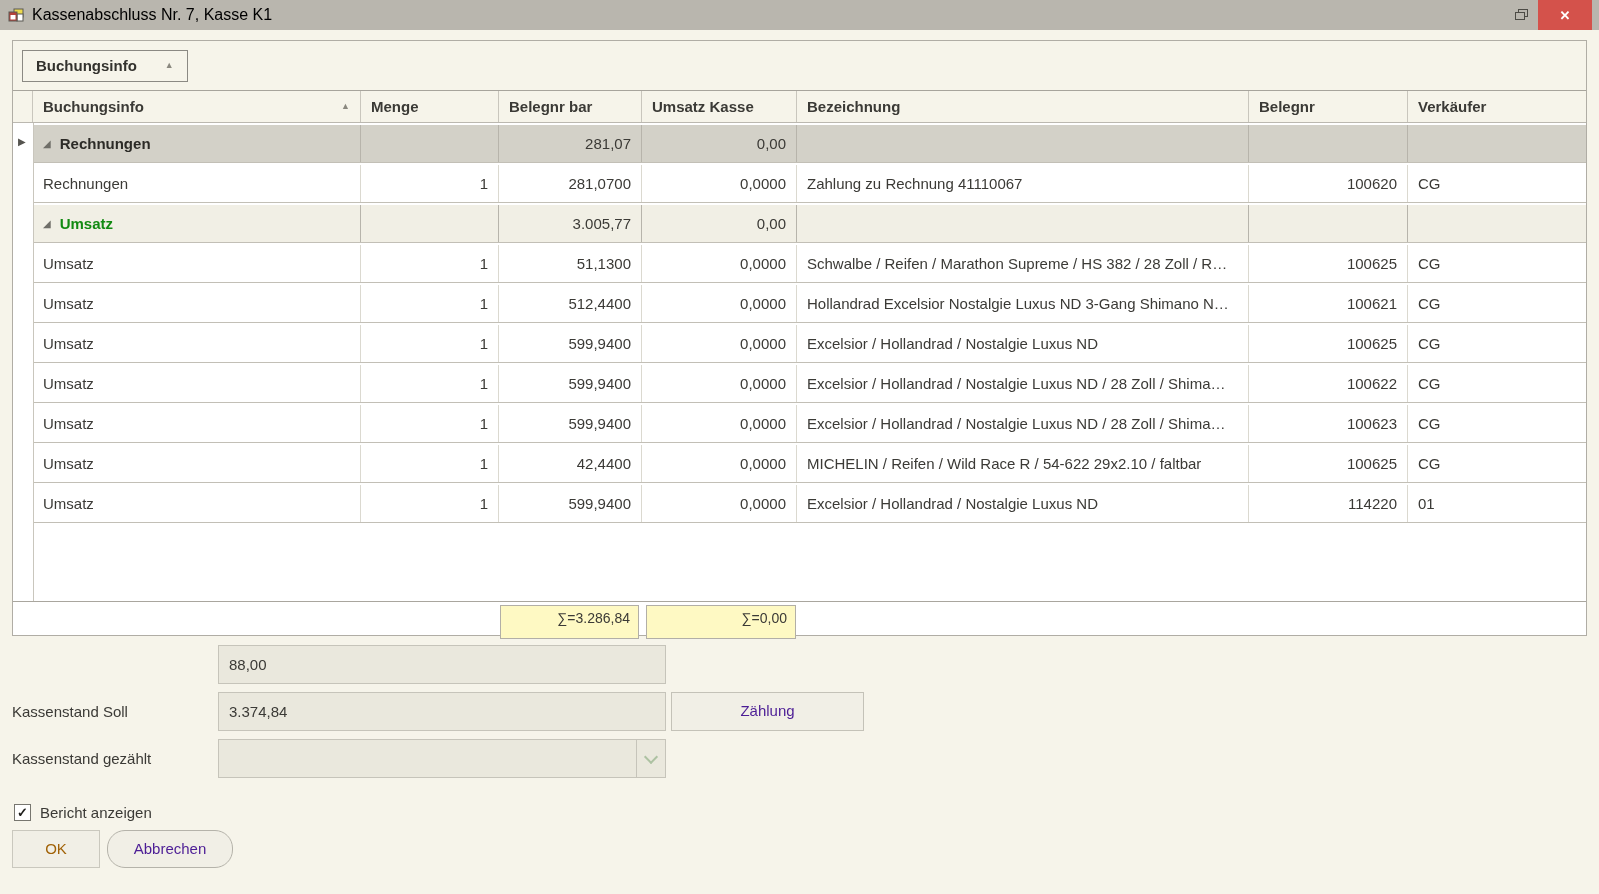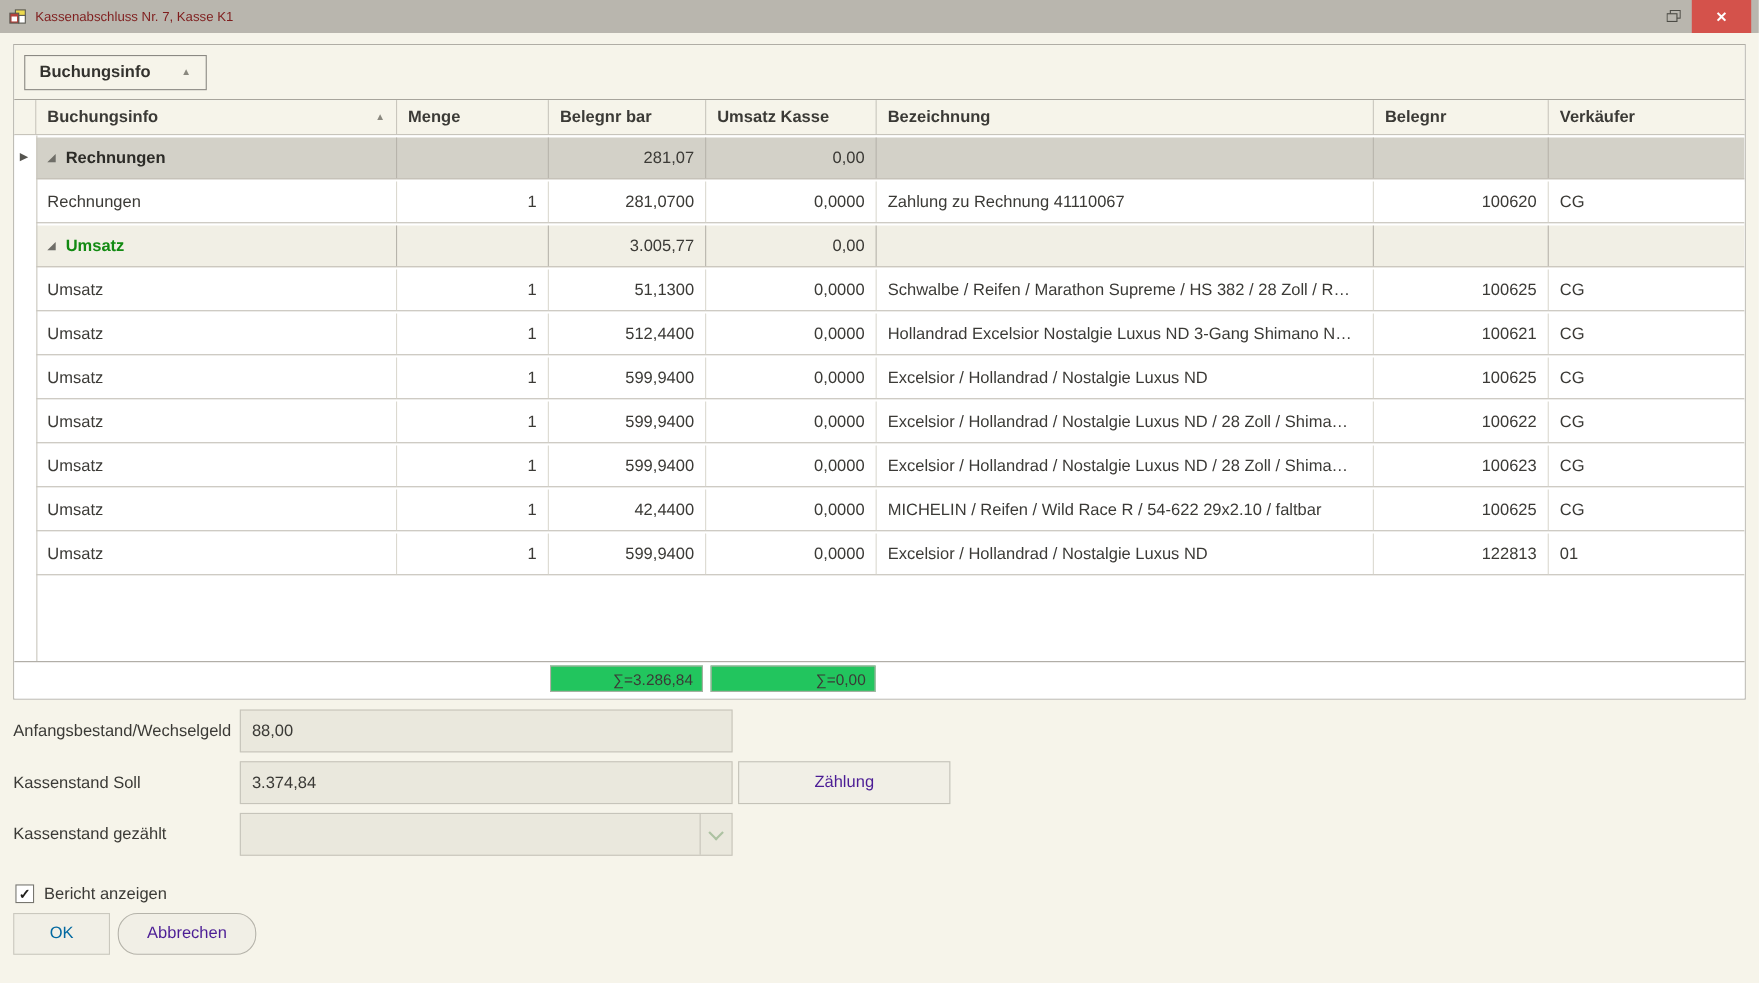--- a/index.html
+++ b/index.html
@@ -6,21 +6,21 @@
   .window {
     position:relative; width:1599px; height:894px; overflow:hidden;
     background:#f6f4ea; font-family:"Liberation Sans", sans-serif; color:#3b3a36;
   }
   
   .titlebar {
     position:absolute; top:0; left:0; right:0; height:30px;
     background:#b9b6ae; display:flex; align-items:center; padding-left:8px; box-sizing:border-box;
   }
   .app-icon { width:16px; height:14px; flex:0 0 auto; }
-  .title { font-size:12px; color:#7f1d1d; margin-left:8px; white-space:nowrap; }
+  .title { font-size:16px; color:#000000; margin-left:8px; white-space:nowrap; }
   .titlebar-spacer { flex:1; }
   .restore-btn { width:34px; height:30px; display:flex; align-items:center; justify-content:center; }
   .close-btn {
     width:54px; height:30px; margin-right:7px; background:var(--close-red,#d4524b);
     color:#fff; display:flex; align-items:center; justify-content:center;
     font-size:13px; font-weight:bold;
   }
   
   .grid-panel {
     position:absolute; left:12px; top:40px; width:1573px; height:594px;
@@ -62,42 +62,42 @@
   .grid-row.group { background:var(--group-bg,#f1efe5); }
   .grid-row.group .cell { border-right:1px solid #b7b4ab; }
   .grid-row.group .cell:last-child { border-right:none; }
   .grid-row.group.selected { background:var(--selected-group-bg,#d3d1c8); }
   .expand-icon { color:#6f6e68; font-size:10px; line-height:1; }
   .group-label { font-weight:bold; margin-left:9px; color:#2c2b27; }
   .group-label.green { color:var(--umsatz-green,#128a12); }
   
   .grid-footer { height:33px; flex:0 0 auto; border-top:1px solid #a9a69e; background:#fff; position:relative; }
   .sum-box {
-    position:absolute; top:3px; height:24px; line-height:24px; border:1px solid #b2afa7;
-    background:#22c55e; font-size:14px; text-align:right; padding:0 8px; box-sizing:border-box; color:#3b3a36;
+    position:absolute; top:3px; height:34px; line-height:24px; border:1px solid #b2afa7;
+    background:#fef9c3; font-size:14px; text-align:right; padding:0 8px; box-sizing:border-box; color:#3b3a36;
   }
   .sum-bar { left:487px; width:139px; }
   .sum-karte { left:633px; width:150px; }
   
   .form-label { position:absolute; left:12px; font-size:15px; height:39px; line-height:39px; white-space:nowrap; }
   .field {
     position:absolute; left:218px; width:448px; height:39px; background:#eae8dd;
     border:1px solid #c6c4ba; box-sizing:border-box; font-size:15px; padding:0 10px; line-height:37px;
   }
   .combo-arrow {
     position:absolute; right:0; top:0; bottom:0; width:28px; border-left:1px solid #c6c4ba;
     display:flex; align-items:center; justify-content:center;
   }
   .chev { width:8px; height:8px; border-right:2px solid #adc2a2; border-bottom:2px solid #adc2a2; transform:rotate(45deg); margin-top:-4px; }
   .btn {
     position:absolute; background:#f1efe6; border:1px solid #b5b3aa; font-size:15px;
     text-align:center; line-height:36px; box-sizing:border-box; color:#4c1d95;
   }
   .zaehlung-btn { left:671px; top:692px; width:193px; height:39px; border-color:#c4c2b8; }
-  .ok-btn { left:12px; top:830px; width:88px; height:38px; color:#0369a1; border-color:#cac8be; }
+  .ok-btn { left:12px; top:830px; width:88px; height:38px; color:#a16207; border-color:#cac8be; }
   .cancel-btn { left:107px; top:830px; width:126px; height:38px;border-radius:18px; }
   .checkbox-row { position:absolute; left:14px; top:804px; display:flex; align-items:center; font-size:15px; }
   .checkbox {
     width:15px; height:15px; border:1px solid #77766f; background:#fff; margin-right:9px;
     display:flex; align-items:center; justify-content:center; font-size:13px; font-weight:bold; color:#1f1e1b; line-height:1;
   }
 </style>
 </head>
 <body>
 
@@ -250,34 +250,33 @@
         <div class="cell">MICHELIN / Reifen / Wild Race R / 54-622 29x2.10 / faltbar</div>
         <div class="cell num">100625</div>
         <div class="cell">CG</div>
       </div>
       <div class="grid-row">
         <div class="cell">Umsatz</div>
         <div class="cell num">1</div>
         <div class="cell num">599,9400</div>
         <div class="cell num">0,0000</div>
         <div class="cell">Excelsior / Hollandrad / Nostalgie Luxus ND</div>
-        <div class="cell num">122813</div>
+        <div class="cell num">114220</div>
         <div class="cell">01</div>
       </div>
 
       <div class="indicator-line"></div>
     </div>
 
     <div class="grid-footer">
       <div class="sum-box sum-bar">∑=3.286,84</div>
       <div class="sum-box sum-karte">∑=0,00</div>
     </div>
   </div>
 
-  <div class="form-label" style="top:645px;">Anfangsbestand/Wechselgeld</div>
   <div class="field" style="top:645px;">88,00</div>
 
   <div class="form-label" style="top:692px;">Kassenstand Soll</div>
   <div class="field" style="top:692px;">3.374,84</div>
   <div class="btn zaehlung-btn">Zählung</div>
 
   <div class="form-label" style="top:739px;">Kassenstand gezählt</div>
   <div class="field" style="top:739px;">
     <span></span>
     <span class="combo-arrow">

